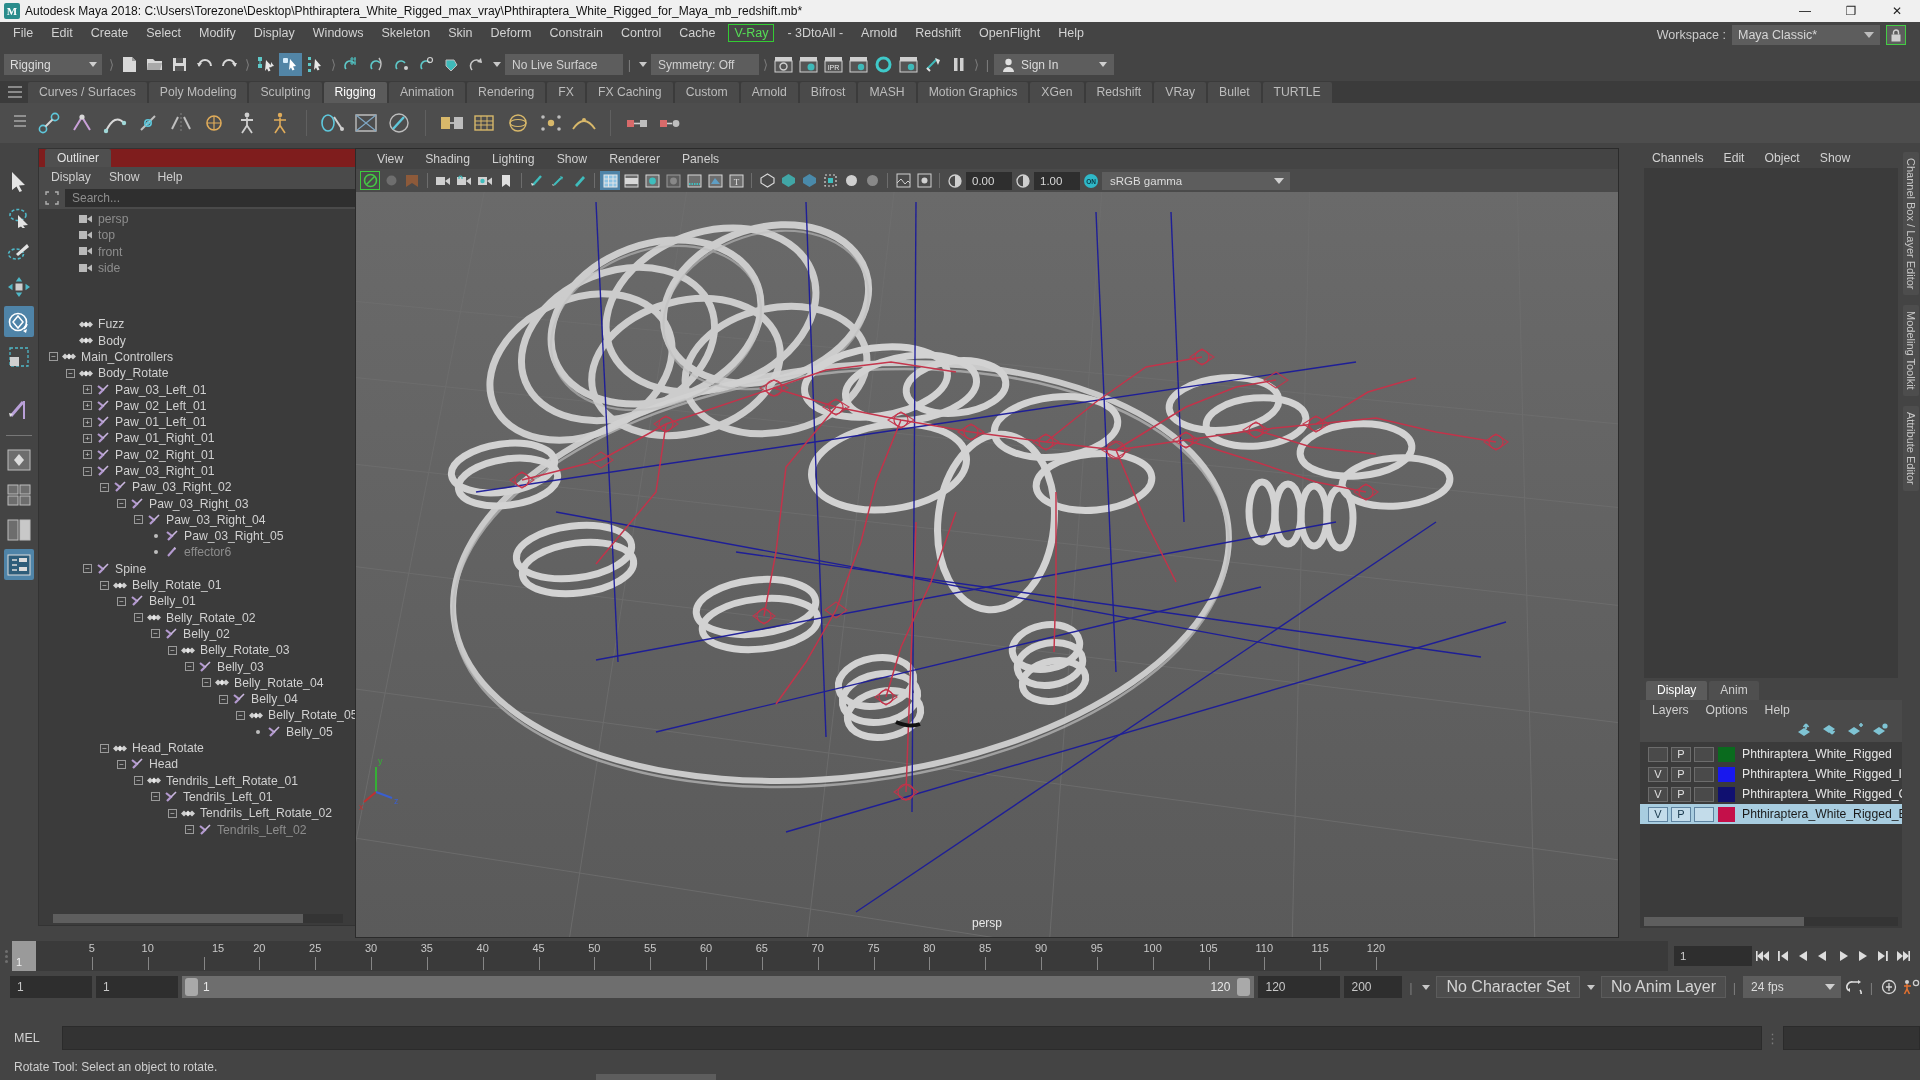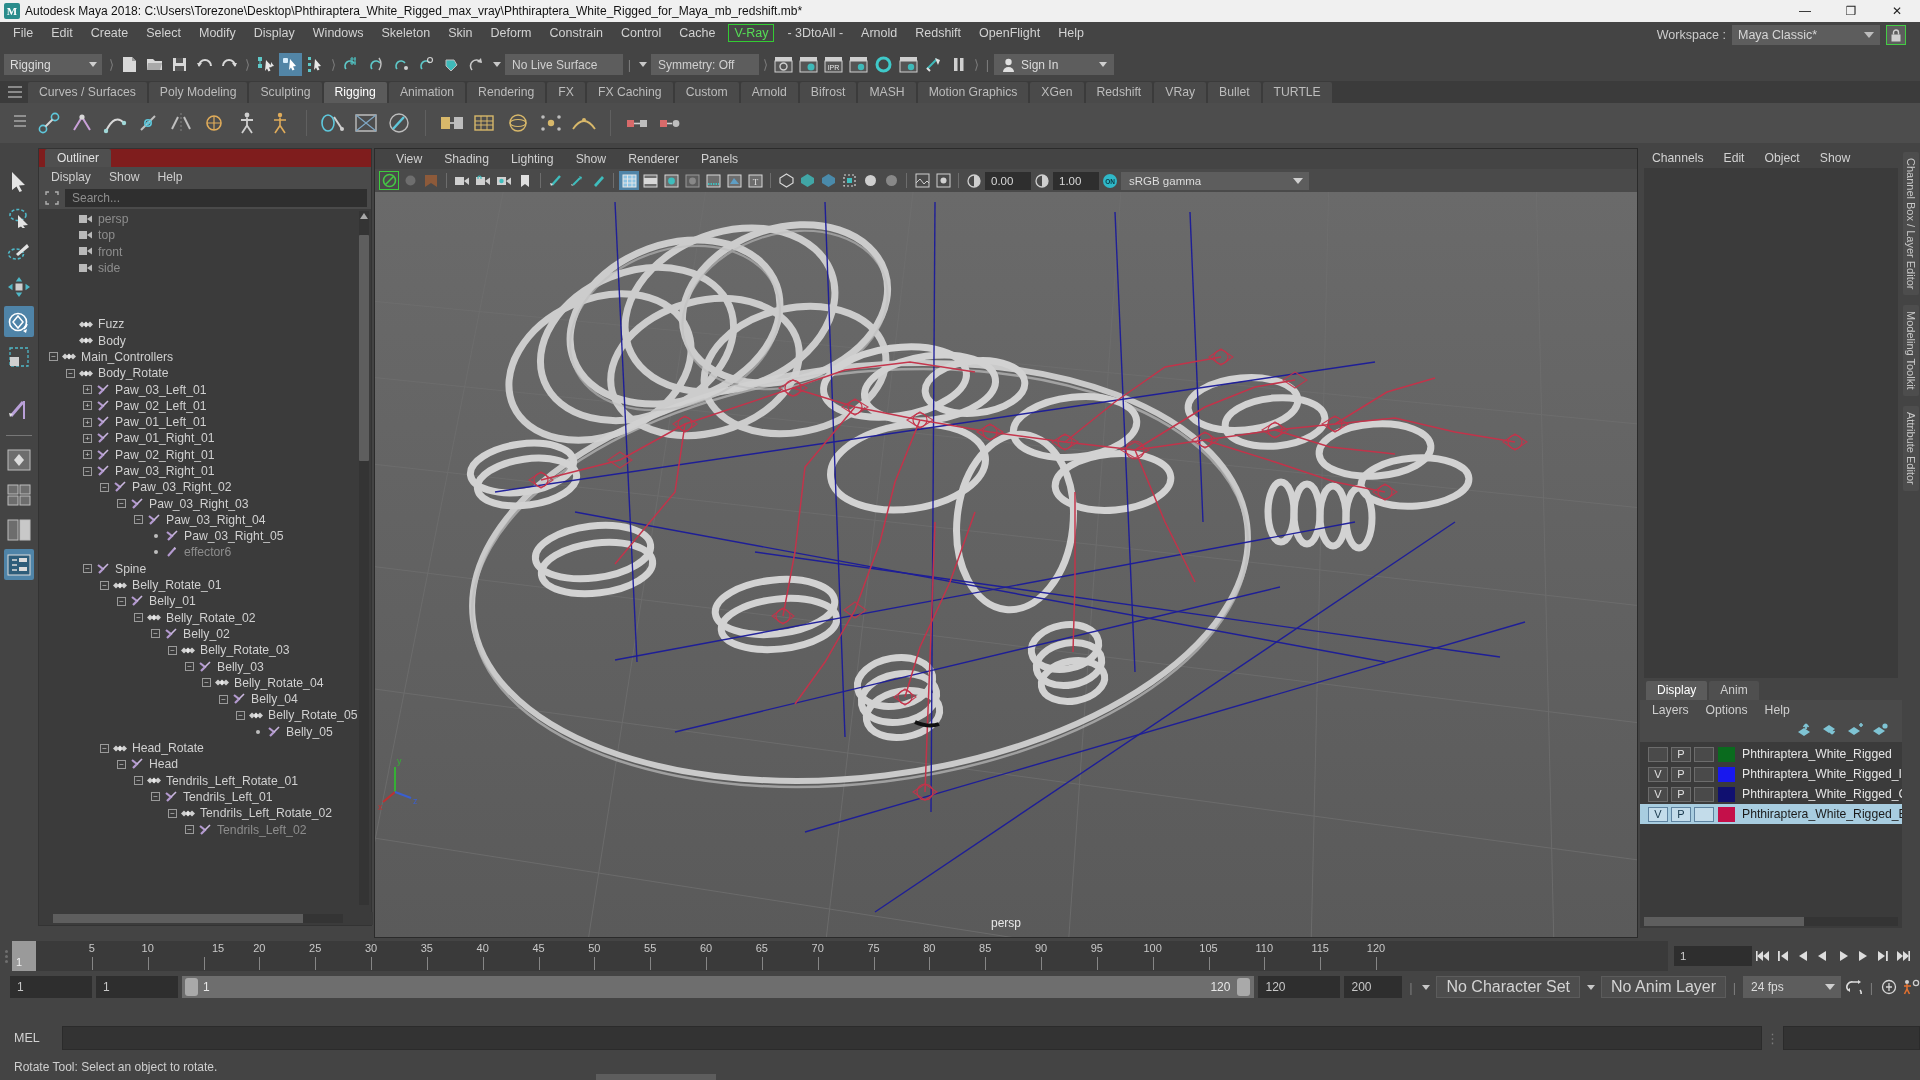--- a/index.html
+++ b/index.html
@@ -159,21 +159,21 @@
   }
   .out-scroll .thumb{position:absolute;top:24px;left:0;width:10px;height:226px;background:#5e5e5e;border-radius:1px;}
   .out-scroll .uparrow{position:absolute;top:2px;left:1px;width:0;height:0;
     border-left:4px solid transparent;border-right:4px solid transparent;border-bottom:6px solid #a8a8a8;}
   .out-hscroll{position:absolute;left:0;bottom:0;width:334px;height:13px;background:#3b3b3b;display:flex;align-items:center;}
   .out-hscroll .track{margin-left:14px;width:290px;height:9px;background:#343434;position:relative;}
   .out-hscroll .hthumb{position:absolute;left:0;top:0;width:250px;height:9px;background:#5e5e5e;}
 
   
   .viewport{
-    position:absolute;left:374px;top:148px;width:1264px;height:790px;background:#5a5a5a;
+    position:absolute;left:355px;top:148px;width:1264px;height:790px;background:#5a5a5a;
     border:1px solid #2b2b2b;overflow:hidden;
   }
   .vp-menu{height:20px;background:#444444;display:flex;align-items:center;gap:0;padding-left:10px;}
   .vp-menu .mi{font-size:12.2px;color:#d0d0d0;padding:0 11px;}
   .vp-tools{height:23px;background:#4a4a4a;display:flex;align-items:center;padding-left:4px;gap:1px;}
   .vt{width:20px;height:19px;display:flex;align-items:center;justify-content:center;}
   .vt.on{background:#4f84a8;}
   .vt.framed{border:1px solid #3ecb3e;}
   .vsep{width:1px;height:15px;background:#6d6d6d;margin:0 4px;}
   .vnum{width:46px;height:18px;background:#2e2e2e;color:#d8d8d8;font-size:11.5px;display:flex;align-items:center;padding-left:6px;}

